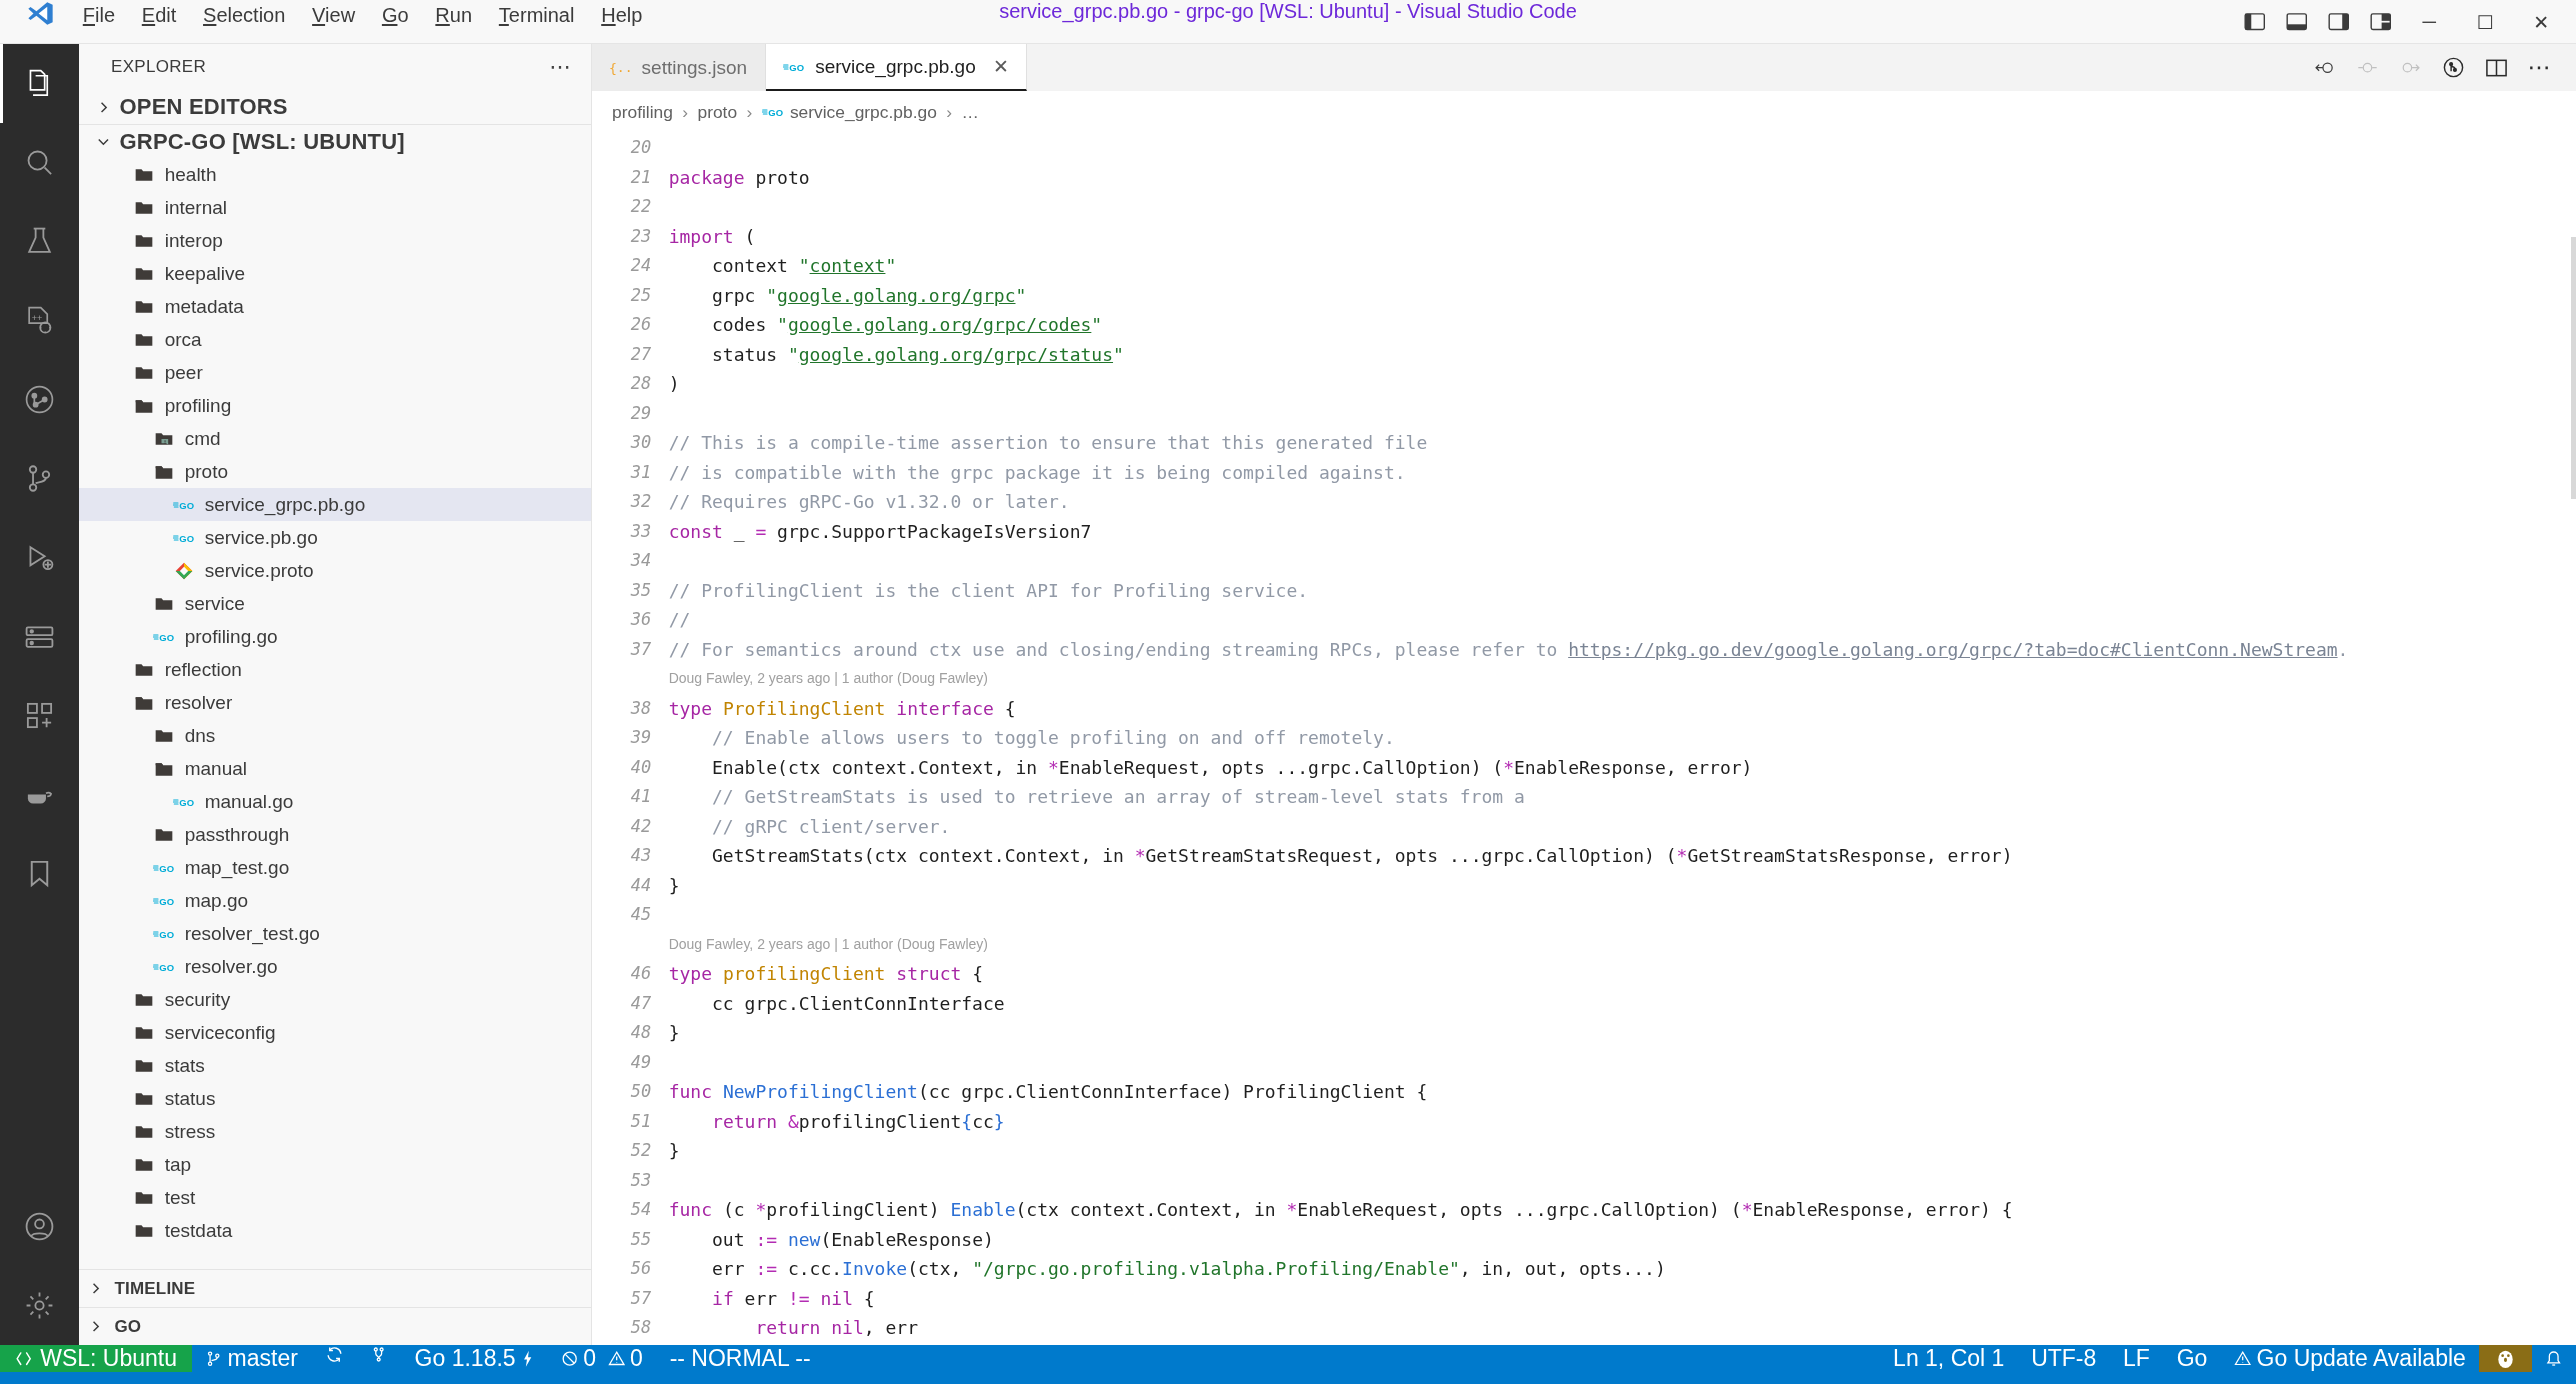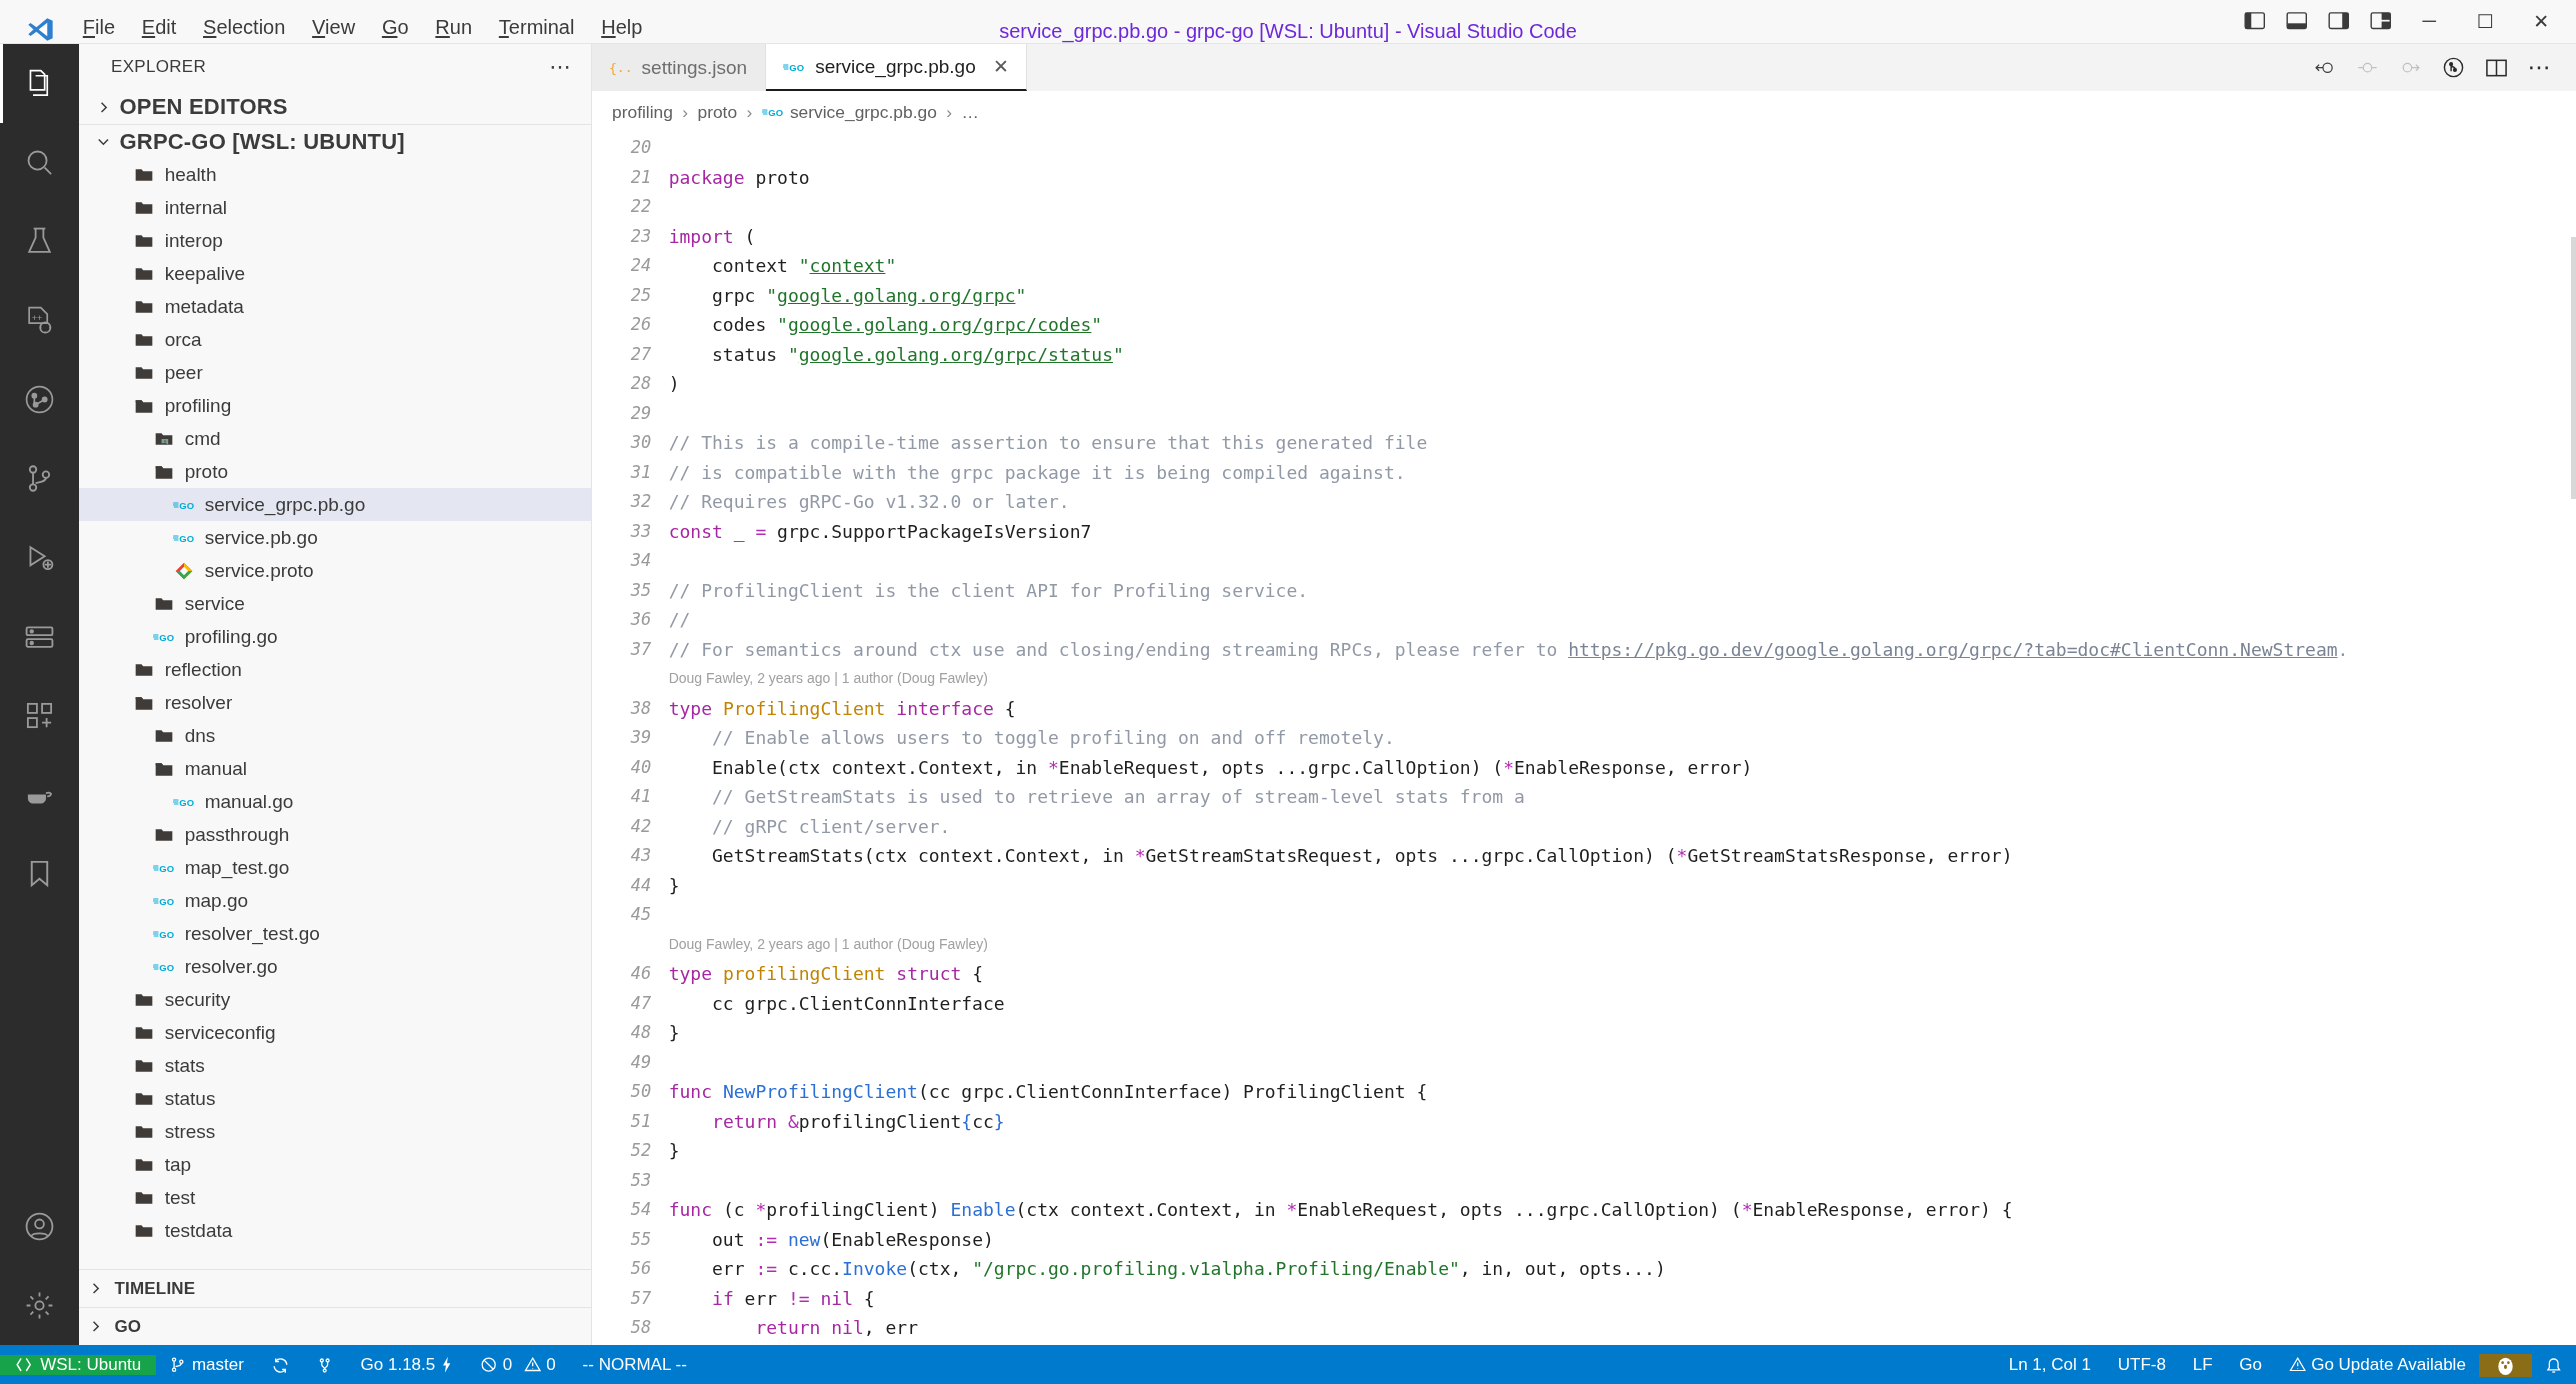--- a/index.html
+++ b/index.html
@@ -9,21 +9,21 @@
     background:#ffffff;
     color:#3b3b3b;
     -webkit-font-smoothing: antialiased;
   }
   .app { width:2576px; height:1385px; display:flex; flex-direction:column; }
 
   
   .titlebar {
     height:44px; flex:0 0 44px; background:#f8f8f8;
     border-bottom:0.7px solid #e5e5e5;
-    display:flex; align-items:flex-end; position:relative;
+    display:flex; align-items:flex-start; position:relative;
   }
   .vscode-logo { width:40px; margin-left:20px; display:flex; align-items:center; justify-content:center;}
   .menubar { display:flex; align-items:center; margin-left:9.4px; }
   .menu-item {
     font-size:20px; color:#3b3b3b; padding:4px 13.4px; cursor:default;
     white-space:nowrap;
   }
   .menu-item u { text-decoration:underline; text-underline-offset:2px;}
   .title-center {
     position:absolute; left:0; right:0; text-align:center;
@@ -123,21 +123,21 @@
   .op { color:#b32cb3; }           
   .br { color:#2b6fd4; }           
   .pl { color:#1f1f1f; }
   .minimap-slider {
     position:absolute; right:0; top:104px; width:5.4px; height:262px; background:#d8d8d8;
   }
 
   
   .statusbar {
     height:40px; flex:0 0 40px; background:#007acc; color:#ffffff;
-    display:flex; align-items:center; font-size:17px;
+    display:flex; align-items:flex-start; font-size:23px;
   }
   .sb-remote { background:#16a34a; display:flex; align-items:center; gap:8px; padding:0 14.8px; }
   .sb-item { display:flex; align-items:center; gap:5px; padding:0 13.4px; white-space:nowrap; }
   .sb-right { margin-left:auto; display:flex; align-items:stretch; }
   .sb-badge { background:#8a6d16; display:flex; align-items:center; padding:0 14.8px; }
   svg { display:block; }
 </style>
 </head>
 <body>
 

